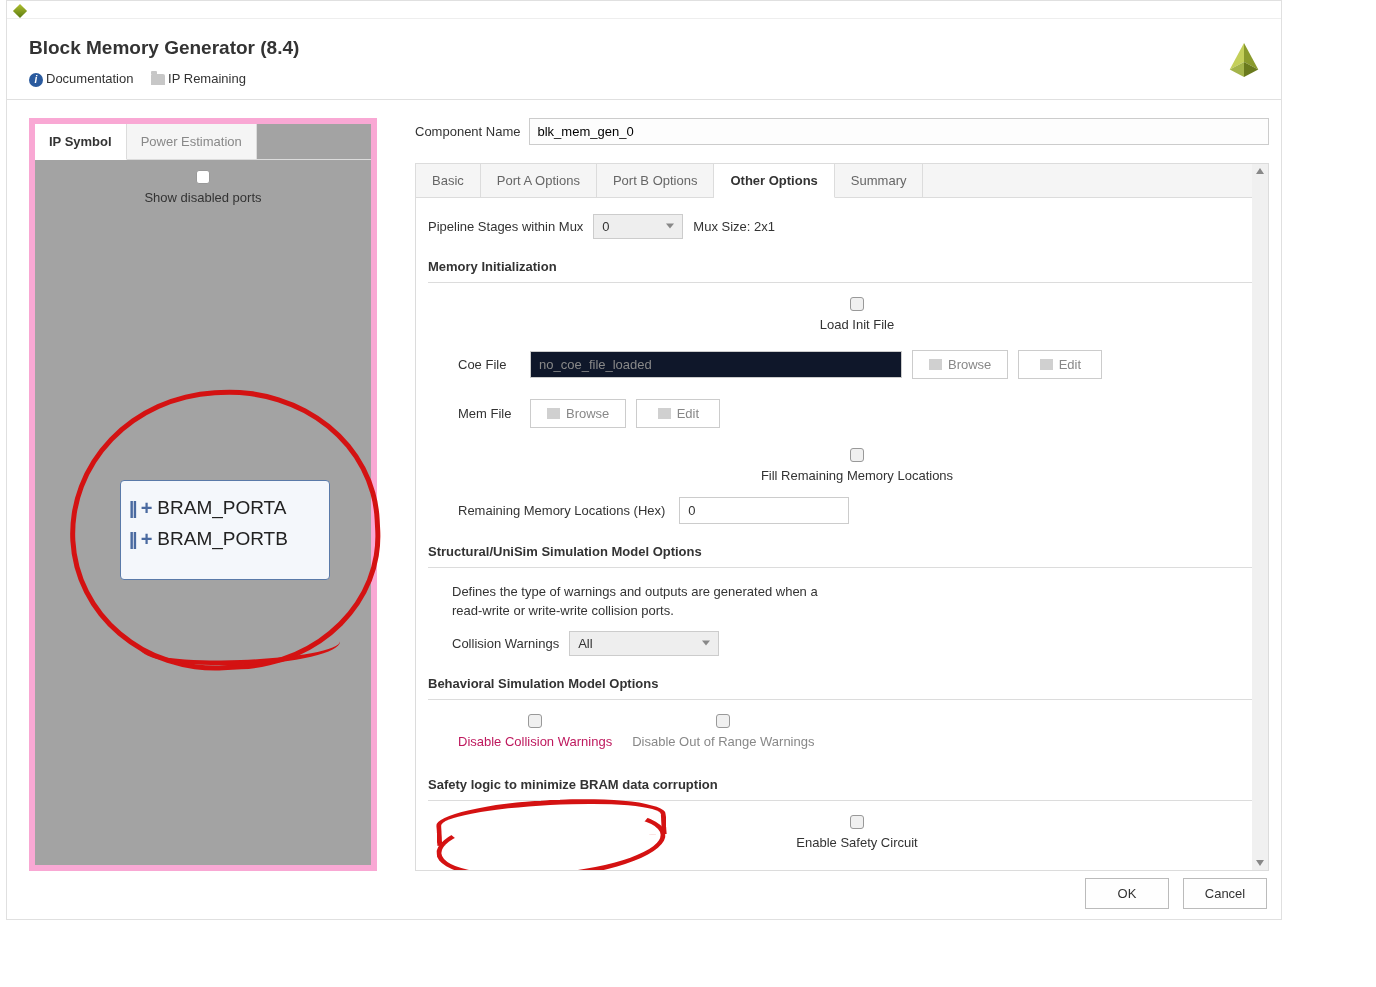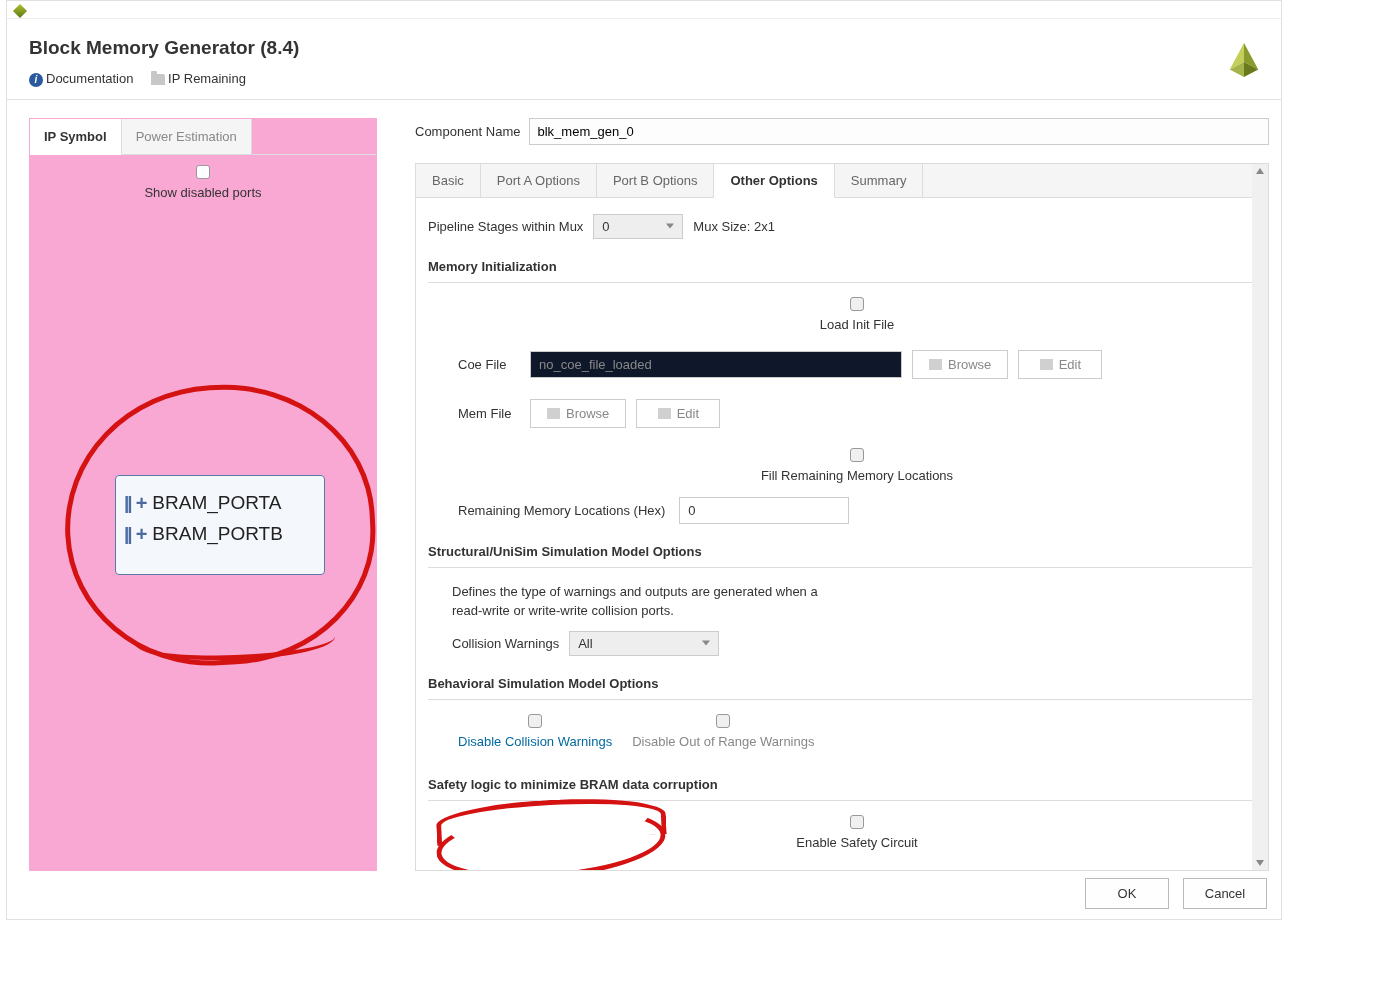--- a/index.html
+++ b/index.html
@@ -92,22 +92,22 @@
   background:#c7c7c7;
   border-radius:1px 1px 0 0;
 }
 .content {
   display:flex;
   padding: 18px 12px 8px 22px;
   gap: 38px;
 }
 .left-panel {
   width: 348px;
-  border: 1px solid #f9a8d4;
-  background:#f9a8d4;
+  border: 6px solid #f9a8d4;
+  background:#a3a3a3;
 }
 .left-tabs {
   display:flex;
   border-bottom:1px solid #dcdcdc;
 }
 .left-tab {
   padding: 10px 14px;
   font-size:13px;
   color:#888;
   border-right:1px solid #dcdcdc;
@@ -496,21 +496,21 @@
               <label>Collision Warnings</label>
               <div class="select" style="min-width:150px">All</div>
             </div>
           </div>
 
           <div class="section-title">Behavioral Simulation Model Options</div>
           <div class="section-rule"></div>
           <div class="indent" style="display:flex;gap:20px;">
             <label class="chk">
               <input type="checkbox" disabled="" style="">
-              <span style="color:#0369a1">Disable Collision Warnings</span>
+              <span style="color:#be185d">Disable Collision Warnings</span>
             </label>
             <label class="chk">
               <input type="checkbox" disabled="" style="">
               <span style="color:#888">Disable Out of Range Warnings</span>
             </label>
           </div>
 
           <div class="section-title">Safety logic to minimize BRAM data corruption</div>
           <div class="section-rule"></div>
           <div class="indent">

